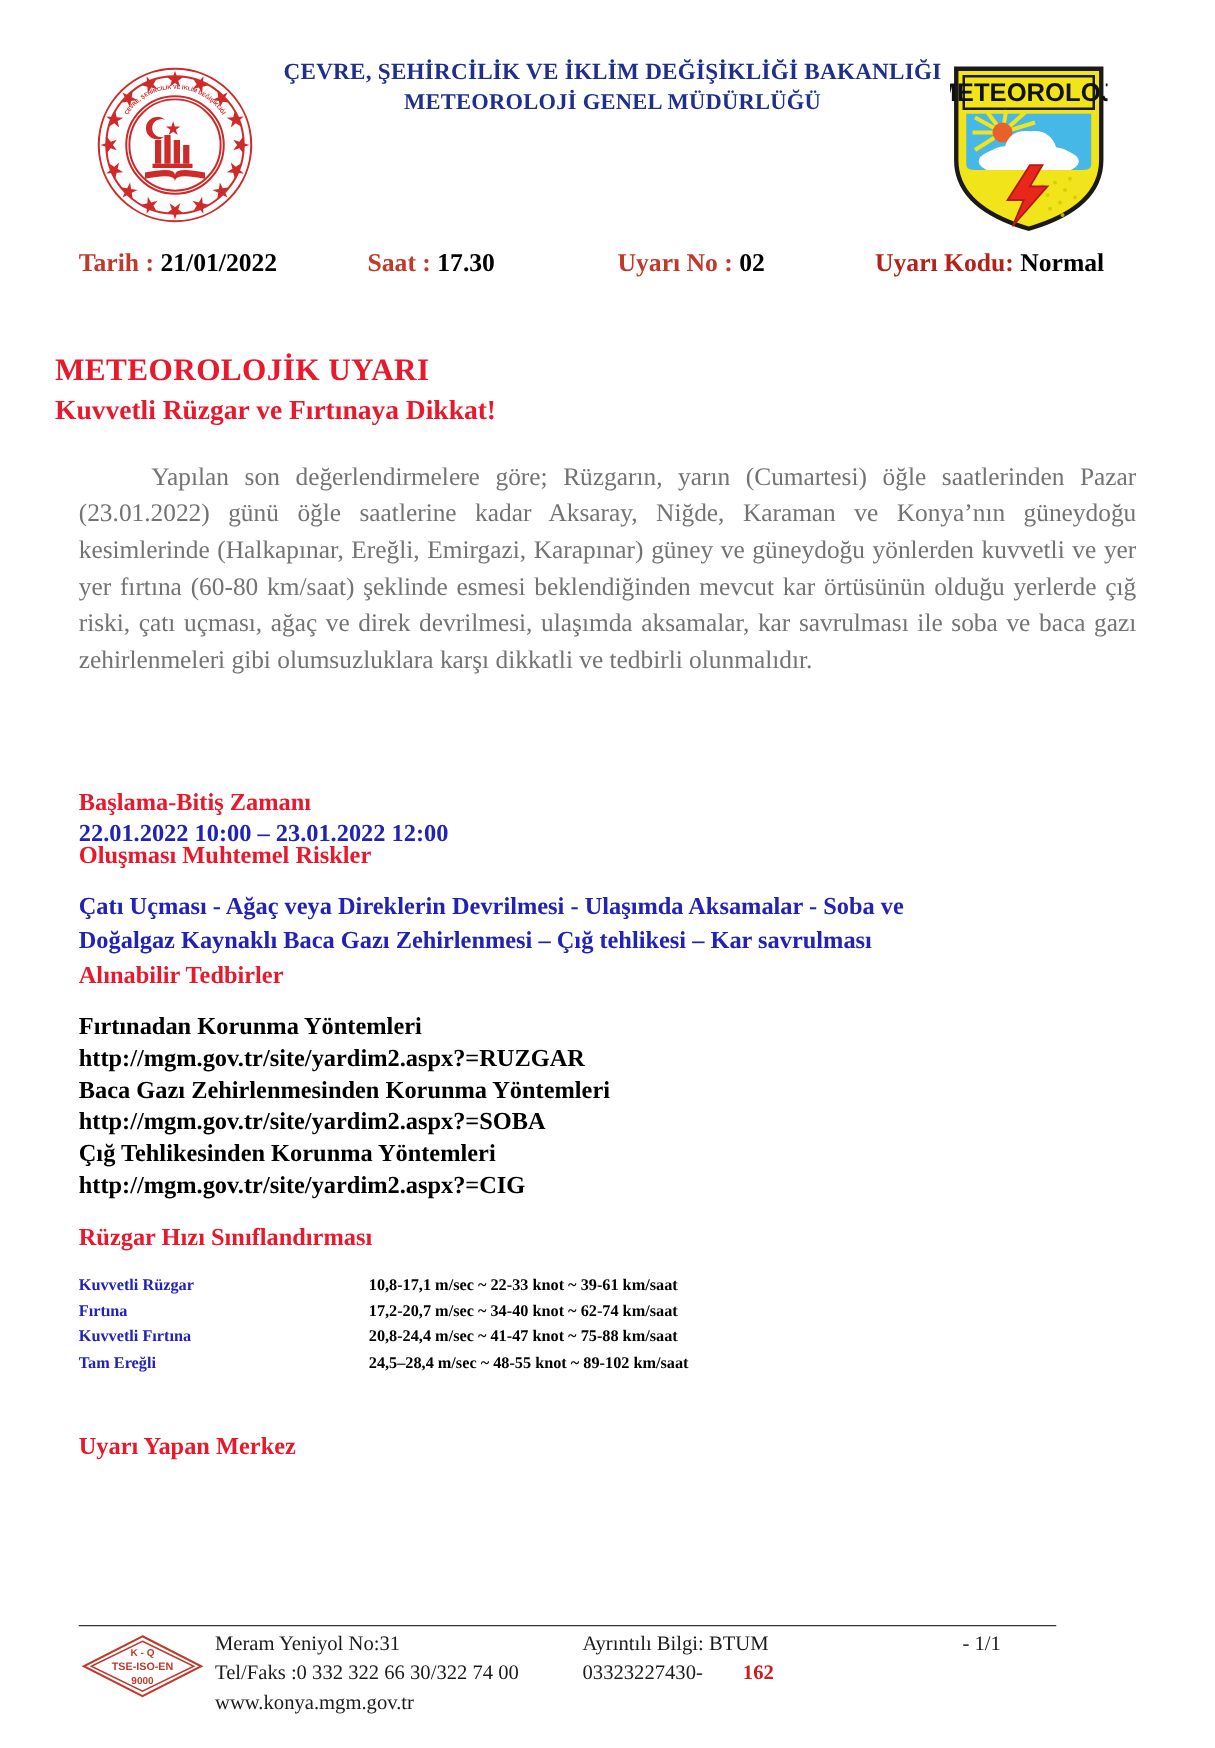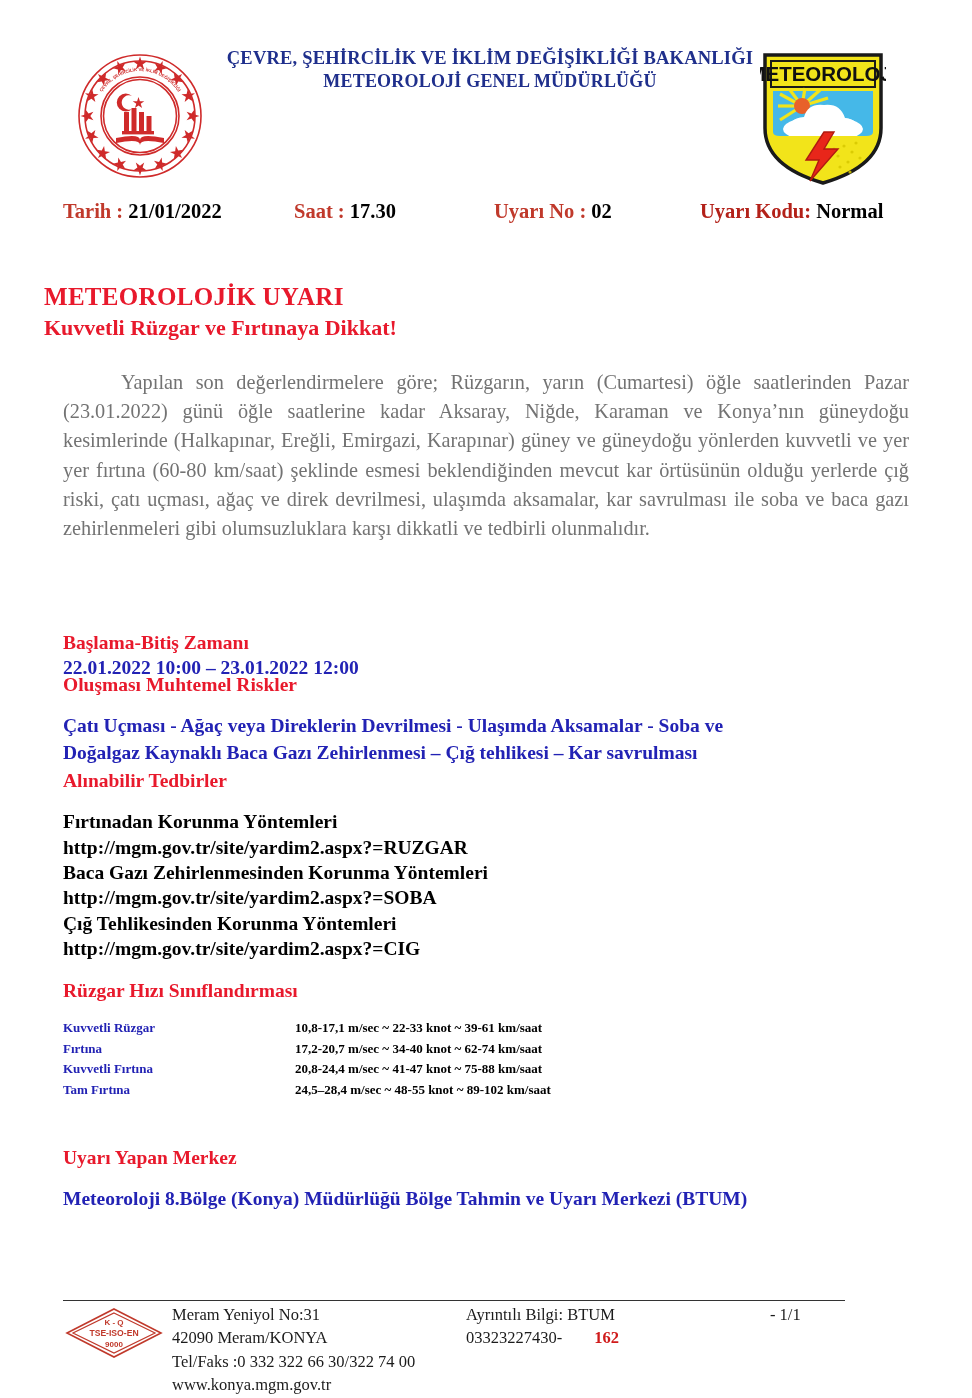--- a/index.html
+++ b/index.html
@@ -346,48 +346,46 @@
       </tr>
       <tr>
         <td class="wind-name">Fırtına</td>
         <td class="wind-val">17,2-20,7 m/sec ~ 34-40 knot ~ 62-74 km/saat</td>
       </tr>
       <tr>
         <td class="wind-name">Kuvvetli Fırtına</td>
         <td class="wind-val">20,8-24,4 m/sec ~ 41-47 knot ~ 75-88 km/saat</td>
       </tr>
       <tr>
-        <td class="wind-name">Tam Fırtına</td>
+        <td class="wind-name">Tam Ereğli</td>
         <td class="wind-val">24,5–28,4 m/sec ~ 48-55 knot ~ 89-102 km/saat</td>
       </tr>
     </tbody>
   </table>
 </div>
 
 <div class="section" id="sec-center">
   <div class="sec-head">Uyarı Yapan Merkez</div>
   <div class="gap-md"></div>
-  <div class="sec-blue">Meteoroloji 8.Bölge (Konya) Müdürlüğü Bölge Tahmin ve Uyarı Merkezi (BTUM)</div>
 </div>
 
 <div class="footer-rule"></div>
 
 <div class="tse-logo">
   <svg viewBox="0 0 100 54" width="100" height="54" aria-hidden="true">
     <polygon points="50,3 97,27 50,51 3,27" fill="#ffffff" stroke="#c0392b" stroke-width="1.6"></polygon>
     <polygon points="50,7 91,27 50,47 9,27" fill="none" stroke="#c0392b" stroke-width="1.2"></polygon>
     <text x="50" y="19" text-anchor="middle" font-family="Liberation Sans, sans-serif" font-size="8" font-weight="bold" fill="#c0392b">K - Q</text>
     <text x="50" y="30" text-anchor="middle" font-family="Liberation Sans, sans-serif" font-size="8.6" font-weight="bold" fill="#c0392b">TSE-ISO-EN</text>
     <text x="50" y="41" text-anchor="middle" font-family="Liberation Sans, sans-serif" font-size="8" font-weight="bold" fill="#c0392b">9000</text>
   </svg>
 </div>
 
 <div class="footer-col-a">
   <div>Meram Yeniyol  No:31</div>
-  <div>42090 Meram/KONYA</div>
   <div>Tel/Faks :0 332 322 66 30/322 74 00</div>
   <div>www.konya.mgm.gov.tr</div>
 </div>
 
 <div class="footer-col-b">
   <div>Ayrıntılı Bilgi: BTUM</div>
   <div><span>03323227430-</span><span class="accent-red">162</span></div>
 </div>
 
 <div class="footer-col-c">-  1/1</div>

